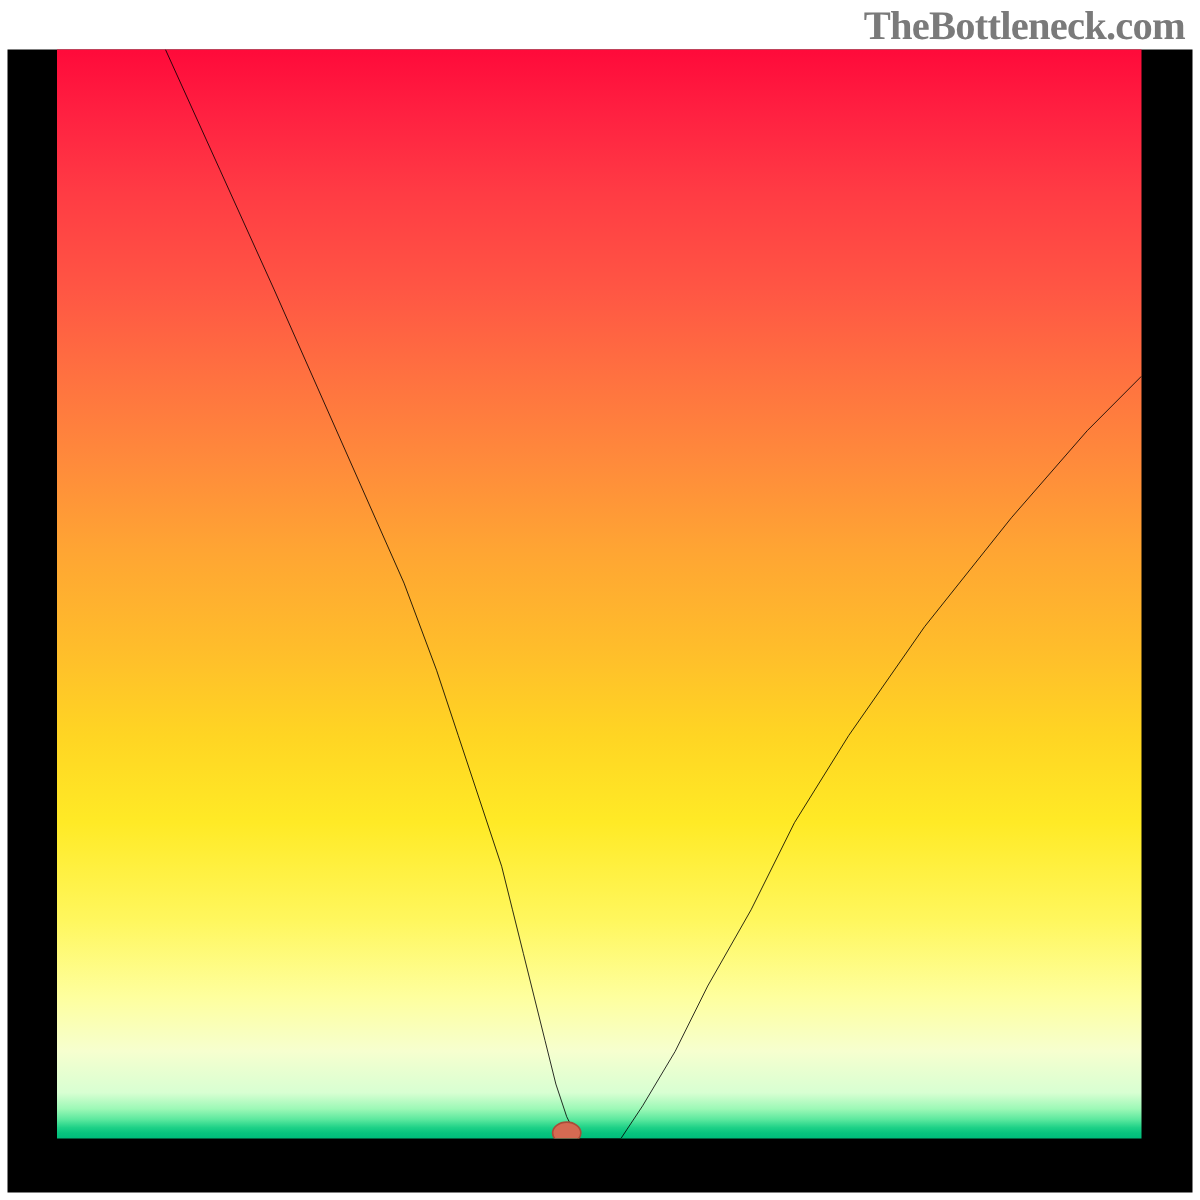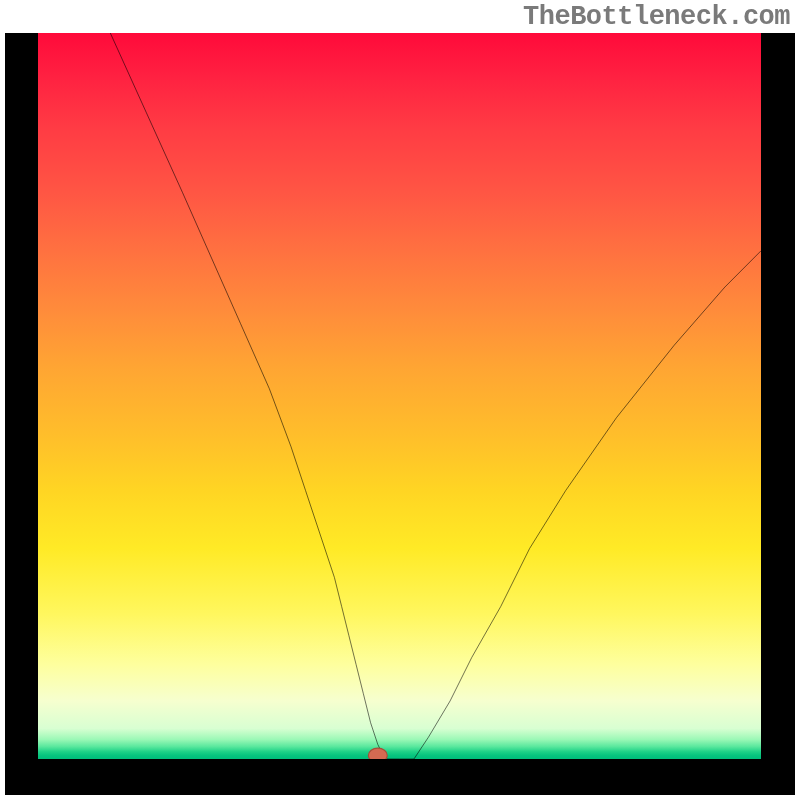--- a/index.html
+++ b/index.html
@@ -12,21 +12,21 @@
   }
   .chart-wrap {
     position: relative;
     width: 800px;
     height: 800px;
   }
   .watermark {
     position: absolute;
     top: 2px;
     right: 10px;
-    font-family: Liberation Mono, monospace;
+    font-family: Liberation Serif, serif;
     font-size: 27px;
     font-weight: 600;
     color: #7a7a7a;
     letter-spacing: -0.5px;
     z-index: 3;
   }
   .frame {
     position: absolute;
     left: 5px;
     top: 33px;

